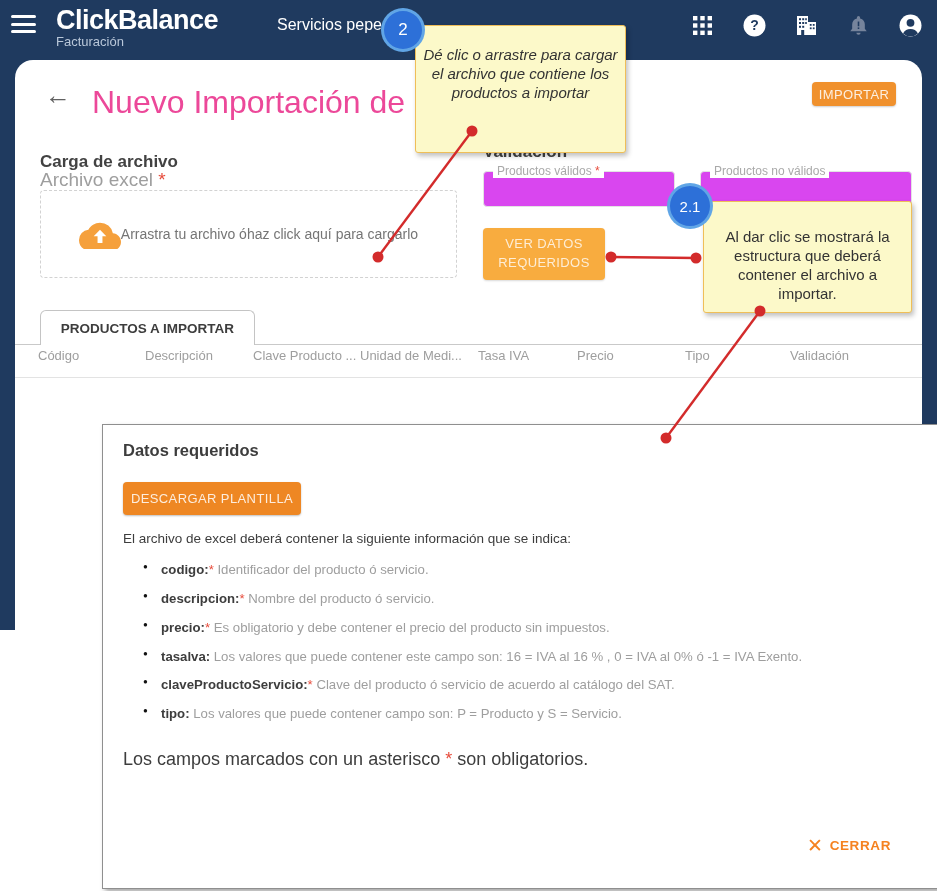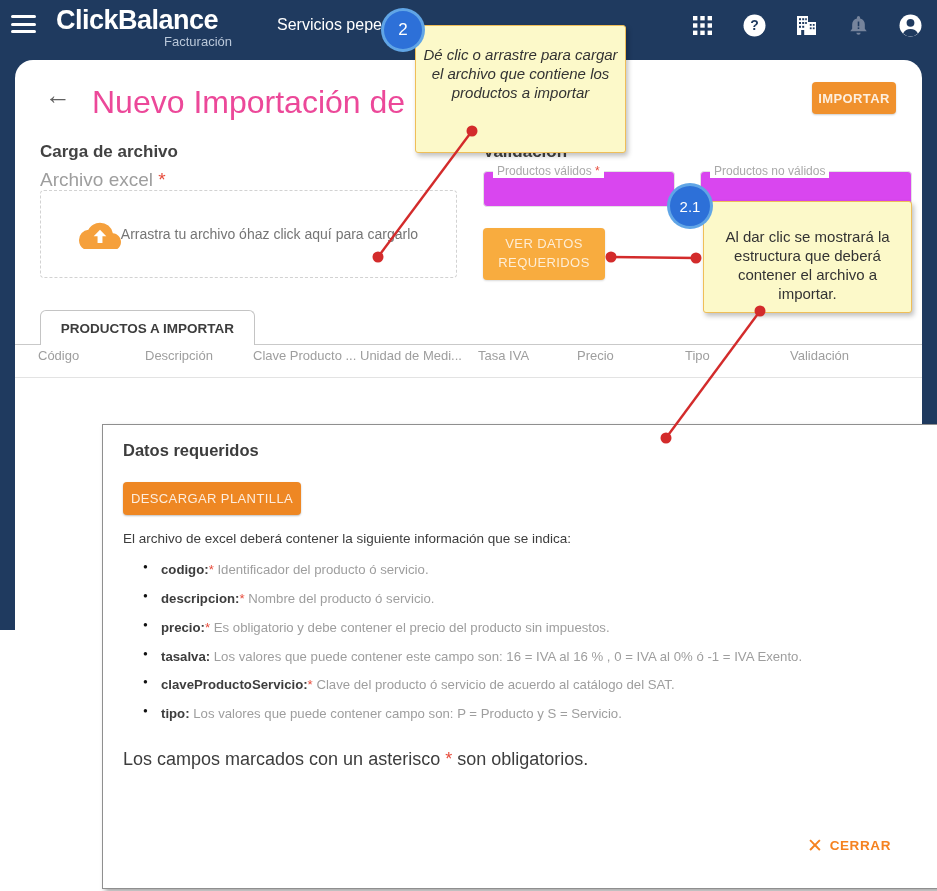--- a/index.html
+++ b/index.html
@@ -23,33 +23,33 @@
   body{font-family:"Liberation Sans","DejaVu Sans",sans-serif;}
   .app{position:relative;width:937px;height:891px;background:#fff;overflow:hidden;}
   .navy-bg{position:absolute;left:0;top:0;width:937px;height:630px;background:var(--navy);}
 
   
   .header{position:absolute;left:0;top:0;width:937px;height:50px;}
   .burger{position:absolute;left:11px;top:15px;width:25px;height:20px;cursor:pointer;}
   .burger span{display:block;height:3px;background:#fff;border-radius:2px;margin-bottom:4.5px;}
   .brand{position:absolute;left:56px;top:6px;width:176px;color:#fff;}
   .brand .name{font-size:27px;font-weight:bold;letter-spacing:-0.5px;line-height:1.05;}
-  .brand .sub{font-size:13px;color:#b9c7d9;text-align:right;margin-top:0px;}
+  .brand .sub{font-size:13px;color:#b9c7d9;text-align:left;margin-top:0px;}
   .context{position:absolute;left:277px;top:16px;color:#fff;font-size:16px;}
   .hicons{position:absolute;right:14px;top:0;height:50px;display:flex;align-items:center;gap:26px;}
   .hicon{width:26px;height:26px;display:flex;align-items:center;justify-content:center;cursor:pointer;}
 
   
   .card{position:absolute;left:15px;top:60px;width:907px;height:831px;background:#fff;border-radius:18px 18px 0 0;}
   .back{position:absolute;left:30px;top:22px;font-size:26px;color:#616161;cursor:pointer;line-height:1;}
   .page-title{position:absolute;left:77px;top:24px;font-size:32px;color:#ec4899;white-space:nowrap;}
   .btn{display:flex;align-items:center;justify-content:center;border:none;border-radius:4px;cursor:pointer;
        font-family:inherit;text-align:center;}
-  .btn-import{position:absolute;left:797px;top:22px;width:84px;height:32px;background:var(--orange);
-       color:rgba(255,255,255,.85);font-size:13px;letter-spacing:.4px;box-shadow:0 1px 2px rgba(0,0,0,.2);font-weight:bold;}
+  .btn-import{position:absolute;left:797px;top:22px;width:84px;height:24px;background:var(--orange);
+       color:rgba(255,255,255,.85);font-size:13px;letter-spacing:.4px;box-shadow:0 1px 2px rgba(0,0,0,.2);}
   .sec-h{position:absolute;font-size:17px;font-weight:bold;color:#424242;}
   .lbl{position:absolute;left:25px;top:109px;font-size:19px;color:var(--gray);}
   .star{color:var(--star);}
   .dropzone{position:absolute;left:25px;top:130px;width:417px;height:88px;border:1.5px dashed #d2d2d2;
        border-radius:4px;display:flex;flex-direction:row;align-items:center;justify-content:center;cursor:pointer;}
   .dropzone .dz-txt{font-size:14px;color:#757575;line-height:1.35;text-align:center;}
   .field{position:absolute;height:36px;border:1px solid #e3e3e3;border-radius:4px;background:#d946ef;}
   .field label{position:absolute;top:-8px;left:9px;background:#fff;padding:0 4px;font-size:12px;color:#a9a9a9;white-space:nowrap;}
   .field input{width:100%;height:100%;border:none;outline:none;background:transparent;font-family:inherit;font-size:14px;padding:0 10px;}
   .f-valid{left:468px;top:111px;width:192px;}
@@ -170,21 +170,21 @@
         </svg>
       </div>
     </div>
   </div>
 
   <div class="card">
     <div class="back">←</div>
     <div class="page-title">Nuevo Importación de Product</div>
     <button class="btn btn-import">IMPORTAR</button>
 
-    <div class="sec-h" style="left:25px;top:82px;">Carga de archivo</div>
+    <div class="sec-h" style="left:25px;top:92px;">Carga de archivo</div>
     <div class="lbl"><span>Archivo excel</span> <span class="star">*</span></div>
     <div class="dropzone">
       <svg width="42" height="30" viewBox="0 2 24 17">
         <path fill="#f5a03c" d="M19.35 10.04A7.49 7.49 0 0 0 12 4C9.11 4 6.6 5.64 5.35 8.04A5.994 5.994 0 0 0 0 14c0 3.31 2.69 6 6 6h13c2.76 0 5-2.24 5-5 0-2.64-2.05-4.78-4.65-4.96z"></path>
         <polygon fill="#fff" points="12,8 8.4,11.8 10.6,11.8 10.6,15.6 13.4,15.6 13.4,11.8 15.6,11.8"></polygon>
       </svg>
       <div class="dz-txt">Arrastra tu archivo ó</div>
       <div class="dz-txt">haz click aquí para cargarlo</div>
     </div>
 

